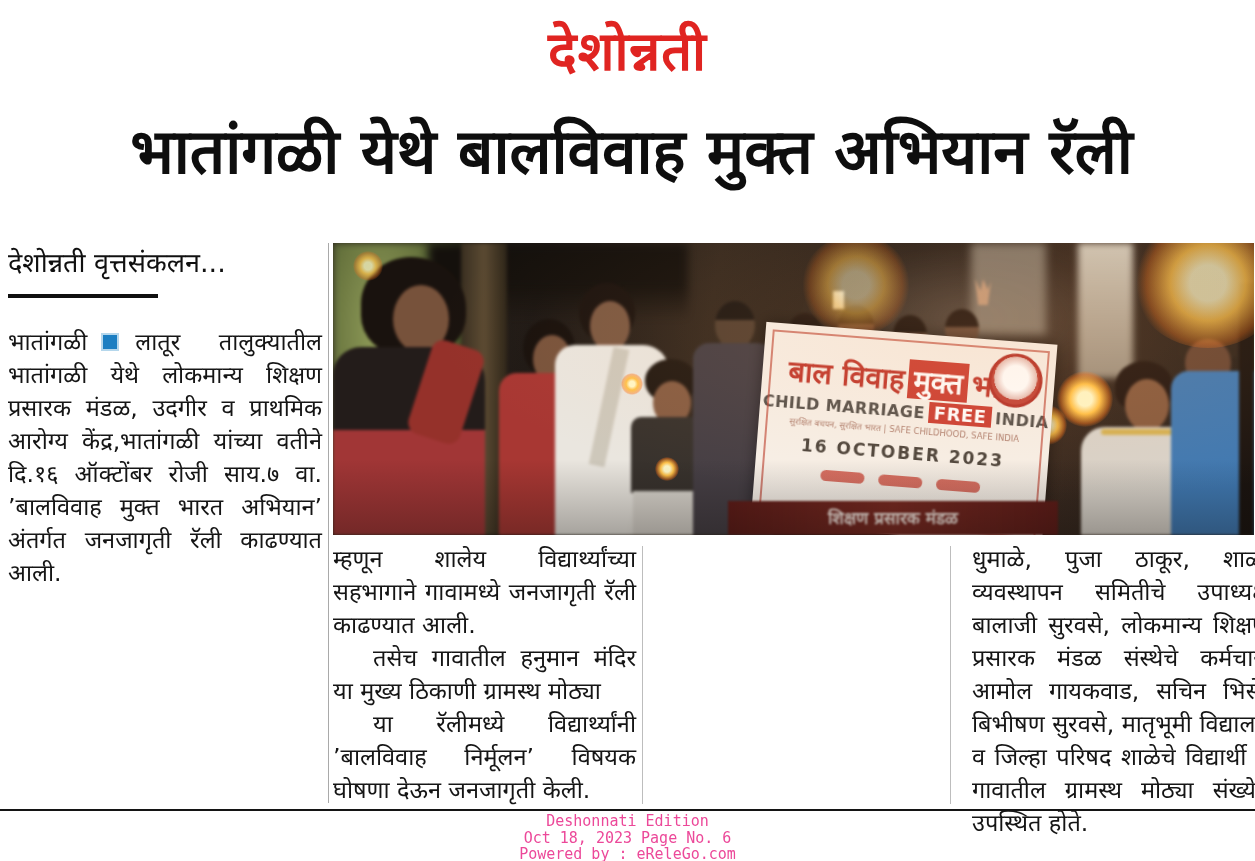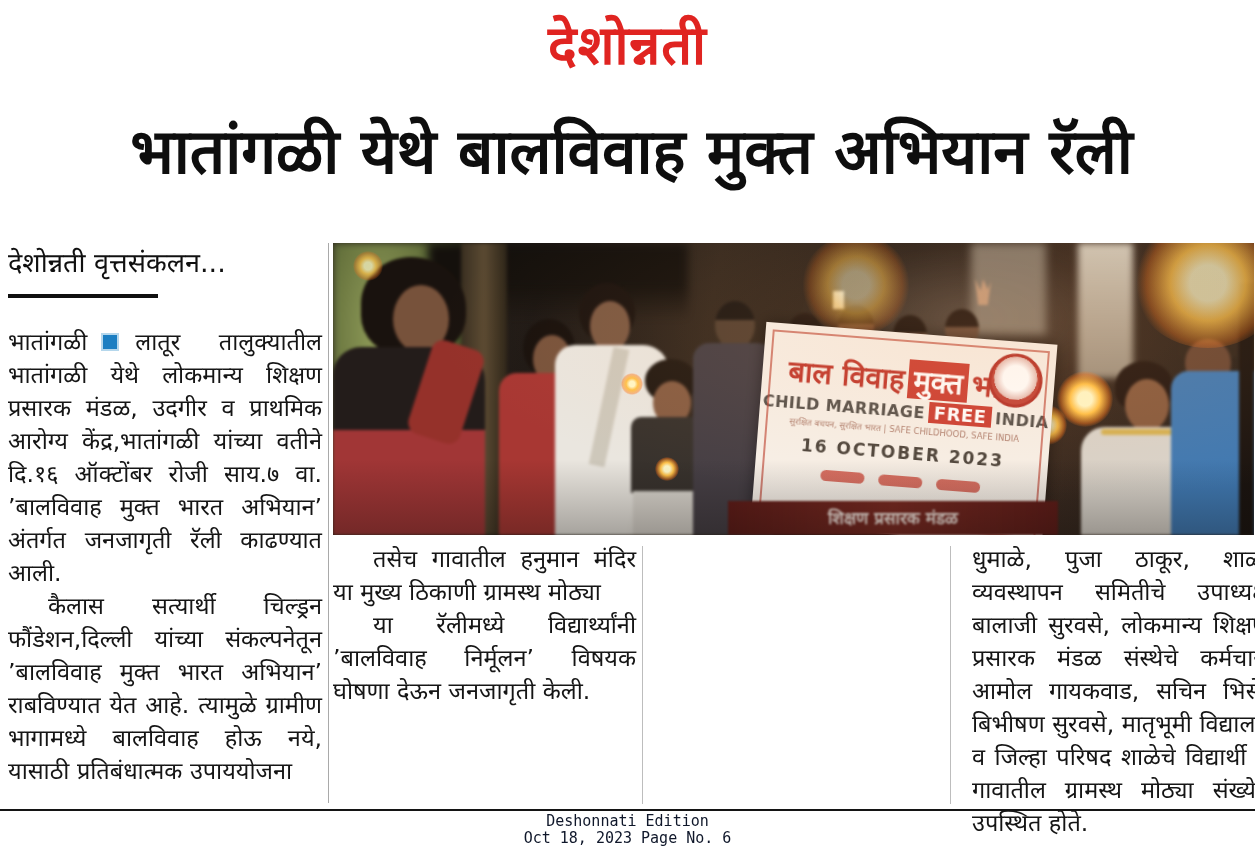--- a/index.html
+++ b/index.html
@@ -1,19 +1,19 @@
 <!DOCTYPE html>
 <html><head>
 <meta charset="utf-8">
 <style>
   html,body{margin:0;padding:0;background:#ffffff;}
   body{width:1255px;height:861px;font-family:"DejaVu Sans",sans-serif;color:#141414;}
   .page{position:relative;width:1255px;height:861px;background:#fff;overflow:hidden;}
 
-  .masthead{position:absolute;top:6px;left:0;width:100%;margin:0;text-align:center;
+  .masthead{position:absolute;top:12px;left:0;width:100%;margin:0;text-align:center;
     font-size:54px;font-weight:bold;color:#e02421;letter-spacing:1px;white-space:nowrap;}
   .headline{position:absolute;top:92px;left:0;width:100%;margin:4px;text-align:center;
     font-size:62px;line-height:112px;font-weight:bold;color:#0e0e0e;white-space:nowrap;}
 
   .kicker{font-size:27px;color:#101010;}
   .kicker-rule{width:150px;height:4px;background:#101010;margin-top:14px;}
 
   .col{position:absolute;}
   .col1{left:8px;top:243px;width:314px;}
   .col2{left:333px;top:543px;width:303px;}
@@ -61,36 +61,35 @@
   .strip{left:395px;top:258px;width:330px;height:34px;background:linear-gradient(90deg,#5e1c18,#7a2a22,#5e1c18);
     color:rgba(255,248,240,.88);font-size:17px;font-weight:bold;text-align:center;line-height:34px;
     filter:blur(1.2px);white-space:nowrap;overflow:hidden;}
 
   .flame{position:absolute;border-radius:50%;
     background:radial-gradient(circle,#fff8c8 0 18%,#ffc24a 38%,rgba(255,120,25,.45) 62%,rgba(255,90,10,0) 72%);}
 
   
   .footer-rule{position:absolute;left:0;top:809px;width:1255px;height:2px;background:#141414;}
   .footer{position:absolute;left:0;top:813px;width:100%;text-align:center;
-    font-family:"DejaVu Sans Mono",monospace;font-size:15px;line-height:16.5px;color:#0f172a;}
+    font-family:"DejaVu Sans Mono",monospace;font-size:15px;line-height:16.5px;color:#ec4899;}
 </style>
 </head>
 <body>
 
 <div class="page">
 
   <h1 class="masthead">देशोन्नती</h1>
 
   <h2 class="headline">भातांगळी येथे बालविवाह मुक्त अभियान रॅली</h2>
 
   <div class="col col1">
     <div class="kicker">देशोन्नती वृत्तसंकलन...</div>
     <div class="kicker-rule"></div>
     <p class="body first"><span class="dateline">भातांगळी</span><span class="bullet"></span><span>लातूर तालुक्यातील भातांगळी येथे लोकमान्य शिक्षण प्रसारक मंडळ, उदगीर व प्राथमिक आरोग्य केंद्र,भातांगळी यांच्या वतीने दि.१६ ऑक्टोंबर रोजी साय.७ वा. ’बालविवाह मुक्त भारत अभियान’ अंतर्गत जनजागृती रॅली काढण्यात आली.</span></p>
-    <p class="body indent">कैलास सत्यार्थी चिल्ड्रन फौंडेशन,दिल्ली यांच्या संकल्पनेतून ’बालविवाह मुक्त भारत अभियान’ राबविण्यात येत आहे. त्यामुळे ग्रामीण भागामध्ये बालविवाह होऊ नये, यासाठी प्रतिबंधात्मक उपाययोजना</p>
   </div>
 
   <div class="vrule vrule1"></div>
 
   <div class="photo">
     <div class="scene ph" style="inset:0;">
       <div class="ph" style="left:0;top:0;width:135px;height:292px;background:radial-gradient(ellipse at 35% 30%,#93a055 0%,#67753a 40%,#3c4a22 70%,rgba(30,38,18,0) 100%);filter:blur(3px);"></div>
       <div class="ph" style="left:95px;top:0;width:260px;height:78px;background:linear-gradient(180deg,#14100c 55%,rgba(20,16,12,0));filter:blur(4px);"></div>
       <div class="ph" style="left:128px;top:0;width:46px;height:292px;background:linear-gradient(90deg,#3a2f1f,#5c4a30,#2e2517);filter:blur(1px);"></div>
       <div class="ph" style="left:470px;top:0;width:320px;height:150px;background:radial-gradient(ellipse,rgba(195,180,165,.25),rgba(0,0,0,0) 70%);filter:blur(9px);"></div>
@@ -151,28 +150,30 @@
       <div class="b-line1"><span>बाल विवाह</span><span class="b-hl">मुक्त</span><span>भारत</span></div>
       <div class="b-line2"><span>CHILD MARRIAGE</span><span class="b-hl b-hl-en">FREE</span><span>INDIA</span></div>
       <div class="b-tagline">सुरक्षित बचपन, सुरक्षित भारत | SAFE CHILDHOOD, SAFE INDIA</div>
       <div class="b-date">16 OCTOBER 2023</div>
       <div class="b-pills"><span class="pill"></span><span class="pill"></span><span class="pill"></span></div>
     </div>
     <div class="ph strip">शिक्षण प्रसारक मंडळ</div>
   </div>
 
   <div class="col col2">
+    <p class="body">म्हणून शालेय विद्यार्थ्यांच्या सहभागाने गावामध्ये जनजागृती रॅली काढण्यात आली.</p>
     <p class="body indent">तसेच गावातील हनुमान मंदिर या मुख्य ठिकाणी ग्रामस्थ मोठ्या</p>
     <p class="body indent">या रॅलीमध्ये विद्यार्थ्यांनी ’बालविवाह निर्मूलन’ विषयक घोषणा देऊन जनजागृती केली.</p>
   </div>
   <div class="vrule vrule2"></div>
   <div class="vrule vrule3"></div>
   <div class="col col4">
     <p class="body">धुमाळे, पुजा ठाकूर, शाळा व्यवस्थापन समितीचे उपाध्यक्ष बालाजी सुरवसे, लोकमान्य शिक्षण प्रसारक मंडळ संस्थेचे कर्मचारी आमोल गायकवाड, सचिन भिसे, बिभीषण सुरवसे, मातृभूमी विद्यालय व जिल्हा परिषद शाळेचे विद्यार्थी व गावातील ग्रामस्थ मोठ्या संख्येने उपस्थित होते.</p>
   </div>
 
   <div class="footer-rule"></div>
   <div class="footer">
     <div>Deshonnati Edition</div>
     <div>Oct 18, 2023 Page No. 6</div>
+    <div>Powered by : eReleGo.com</div>
   </div>
 
 </div>
 
 </body></html>

